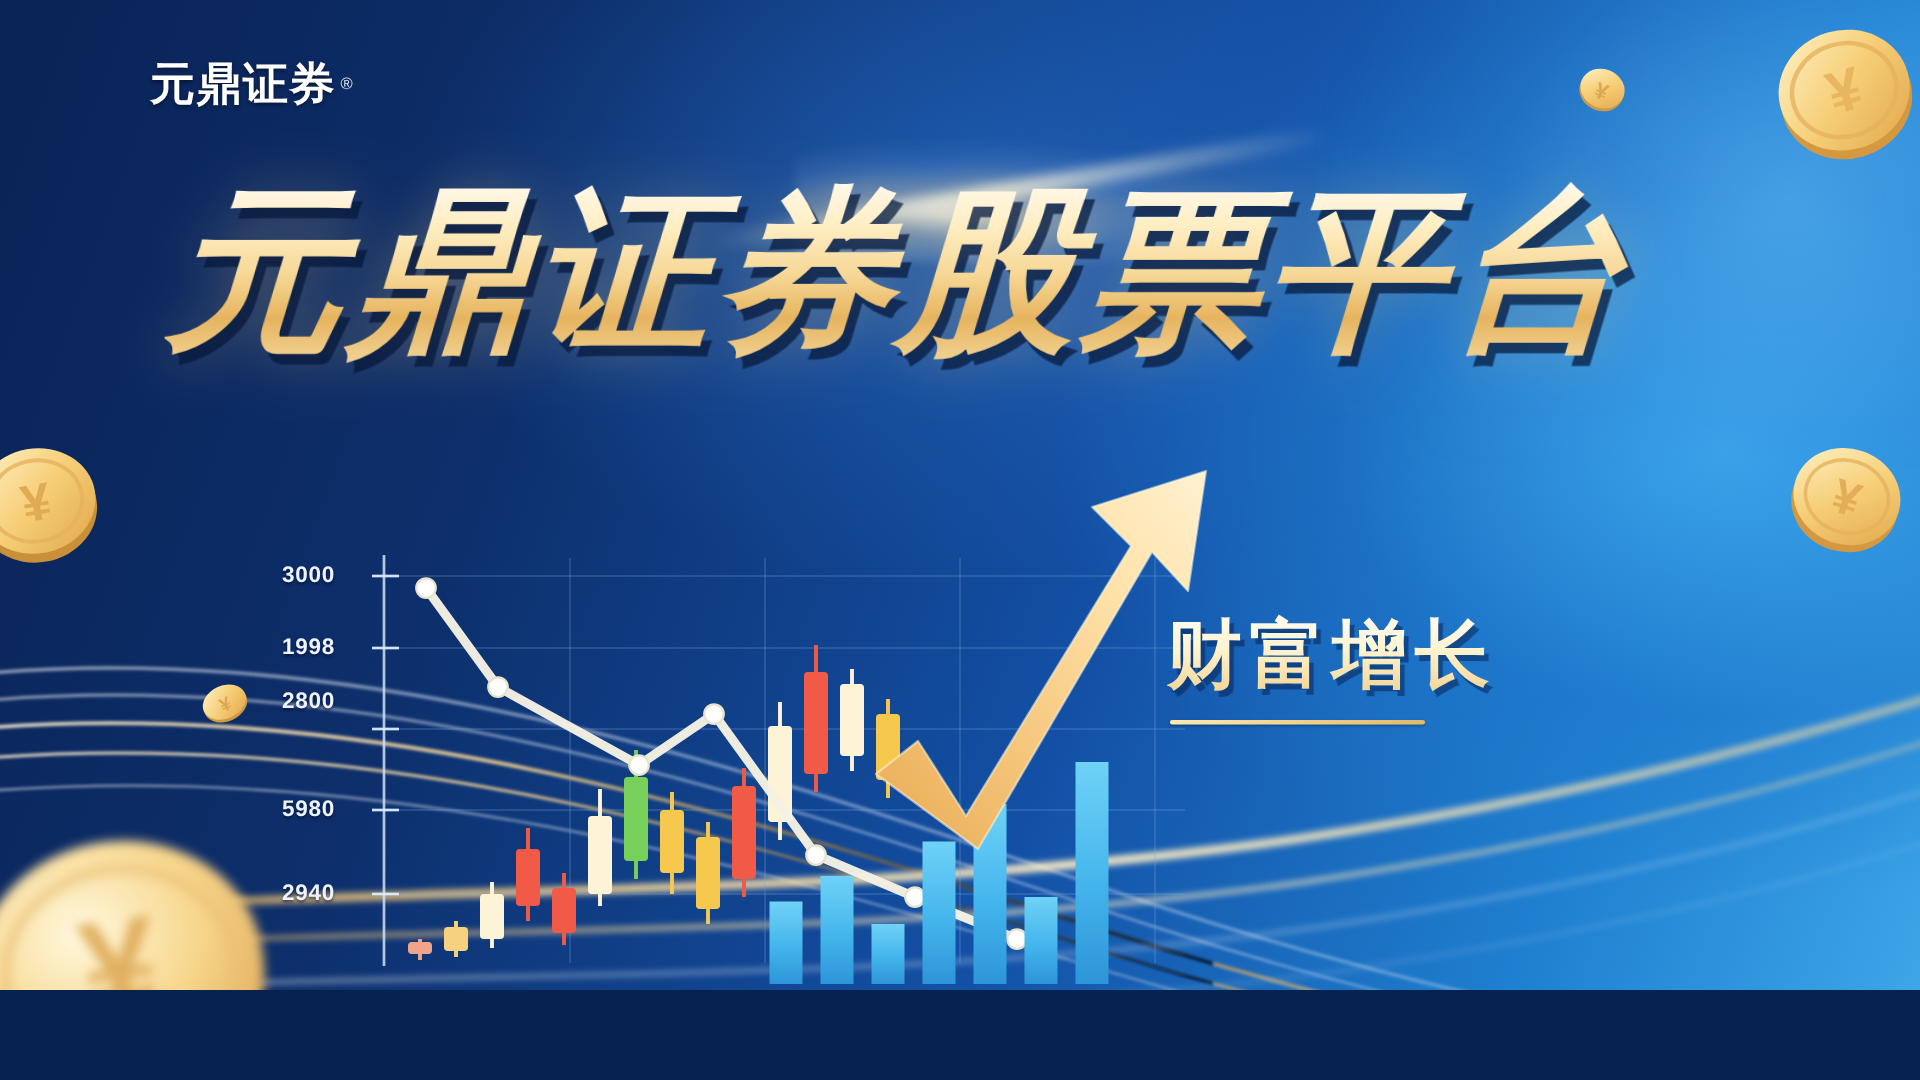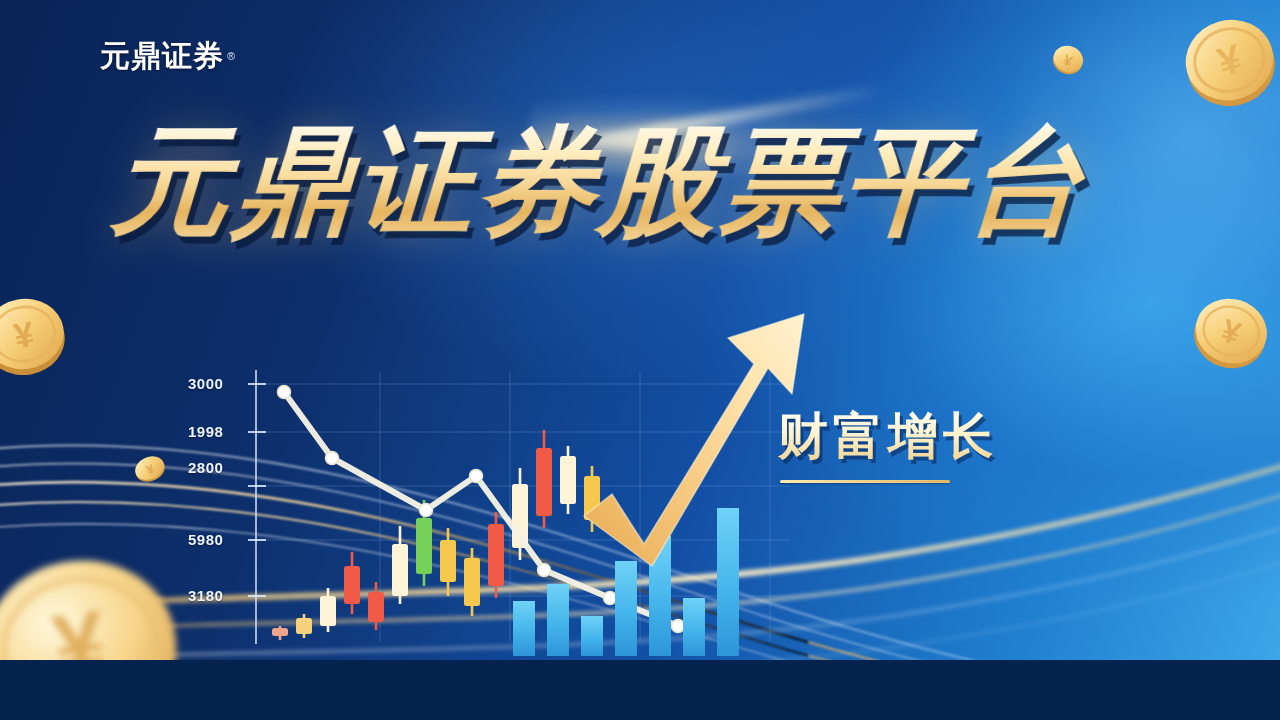--- a/index.html
+++ b/index.html
@@ -218,21 +218,21 @@
           <circle cx="354" cy="218" r="6.5" fill="#ffffff" stroke="#e9e3cd" stroke-width="1.5"></circle>
           <circle cx="420" cy="246" r="6.5" fill="#ffffff" stroke="#e9e3cd" stroke-width="1.5"></circle>
           <circle cx="488" cy="274" r="6.5" fill="#ffffff" stroke="#e9e3cd" stroke-width="1.5"></circle>
         </g>
     </svg>
     <div id="yticks">
         <div class="ytick" style="left: -2px; top: 23px;">3000</div>
         <div class="ytick" style="left: -2px; top: 71px;">1998</div>
         <div class="ytick" style="left: -2px; top: 107px;">2800</div>
         <div class="ytick" style="left: -2px; top: 179px;">5980</div>
-        <div class="ytick" style="left: -2px; top: 235px;">3180</div>
+        <div class="ytick" style="left: -2px; top: 235px;">2940</div>
       </div>
   </div>
 
   <svg id="bars" width="240" height="240" viewBox="0 0 240 240">
     <defs>
       <linearGradient id="barg" x1="0" y1="0" x2="0" y2="1">
         <stop offset="0%" stop-color="#6fd2f7"></stop>
         <stop offset="55%" stop-color="#44b5ec"></stop>
         <stop offset="100%" stop-color="#2d95d8"></stop>
       </linearGradient>

